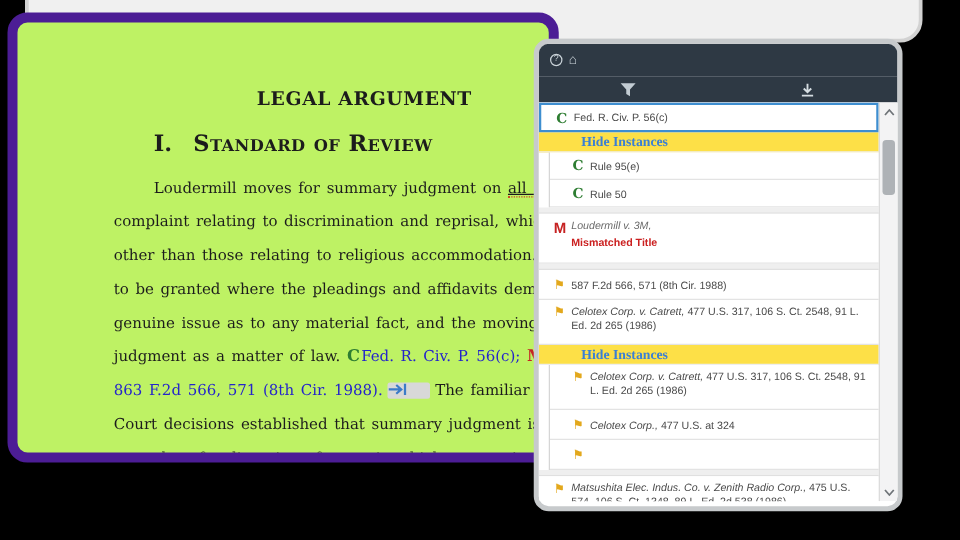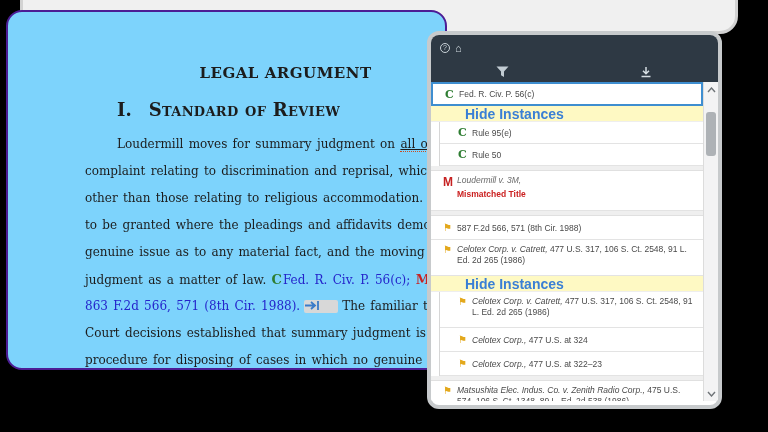--- a/index.html
+++ b/index.html
@@ -3,21 +3,21 @@
 <meta charset="utf-8">
 <style>
   * { margin:0; padding:0; box-sizing:border-box; }
   html,body { width:768px; height:432px; overflow:hidden; }
   body { background:#000; font-family:"Liberation Sans", sans-serif; position:relative; }
 
   
   .back-card { position:absolute; left:20px; top:-28px; width:718px; height:62px;
     background:#f0f0f0; border:3px solid #d2d2d2; border-radius:18px; }
   .doc-card { position:absolute; left:6px; top:10px; width:441px; height:360px;
-    background:#7dd3fc; border:2px solid #4c1d95; border-radius:16px; overflow:hidden; }
+    background:#bef264; border:8px solid #4c1d95; border-radius:16px; overflow:hidden; }
 
   
   .doc-col { position:absolute; left:77px; top:0; width:356px;
     font-family:"DejaVu Serif", serif; color:#1c1c1c; }
   .doc-title { margin-top:52px; padding-left:45px; text-align:center;
     font-size:15px; font-weight:bold; letter-spacing:.5px; }
   .doc-section { margin-top:17px; padding-left:32px; font-size:18px; font-weight:bold; }
   .sec-num { margin-right:17px; }
   .sec-title { font-variant:small-caps; letter-spacing:.3px; }
   .doc-para { margin-top:11px; }
@@ -49,21 +49,21 @@
     overflow:hidden; font-size:8.5px; color:#4a4a4a; }
   .row { display:flex; align-items:center; border-bottom:1px solid #e3e3e3;
     padding-left:12px; background:#fff; }
   .row .ic { flex:0 0 14px; }
   .row .txt { padding-right:6px; }
   .h24 { height:24px; } .h22 { height:22px; }
   .row.two { align-items:flex-start; padding-top:4px; }
   .row.two .txt { line-height:11px; padding-bottom:4px; }
   .sel { border:2px solid #3e8ed0; }
   .hide-link { height:16px; line-height:16px; padding-left:34px; color:#3a7fd5;
-    font-weight:bold; font-size:14px; border-bottom:1px solid #eee; background:#fef9c3; }
+    font-weight:bold; font-size:11px; border-bottom:1px solid #eee; background:#fde047;font-family:Liberation Serif, serif; }
   .group { margin-left:8px; border-left:1px solid #d6d6d6; }
   .group .row { padding-left:18px; }
   .gap { height:5px; background:#efefef; border-bottom:1px solid #e0e0e0; }
   .caseit { font-style:italic; }
   .lic-c { color:#2e7d32; font-weight:800; font-size:11px; font-family:"DejaVu Serif",serif; }
   .lic-m { color:#c62222; font-weight:800; font-size:12px; }
   .lic-flag { color:#e3a81c; font-size:10px; }
   .warn { color:#cb2020; font-weight:600; margin-top:3px; }
   .loud-txt { color:#6b6b6b; }
 
@@ -169,21 +169,20 @@
       <div class="row two" style="height:36px;">
         <span class="ic lic-flag">⚑</span>
         <span class="txt"><span class="caseit">Celotex Corp. v. Catrett,</span><span> 477 U.S. 317, 106 S. Ct. 2548, 91 L. Ed. 2d 265 (1986)</span></span>
       </div>
       <div class="row h24">
         <span class="ic lic-flag">⚑</span>
         <span class="txt"><span class="caseit">Celotex Corp.,</span><span> 477 U.S. at 324</span></span>
       </div>
       <div class="row h24">
         <span class="ic lic-flag">⚑</span>
-        <span class="txt"><span class="caseit">Celotex Corp.,</span><span> 477 U.S. at 322–23</span></span>
       </div>
     </div>
 
     <div class="gap"></div>
 
     <div class="row two" style="height:34px;">
       <span class="ic lic-flag">⚑</span>
       <span class="txt"><span class="caseit">Matsushita Elec. Indus. Co. v. Zenith Radio Corp.,</span><span> 475 U.S. 574, 106 S. Ct. 1348, 89 L. Ed. 2d 538 (1986)</span></span>
     </div>
 

